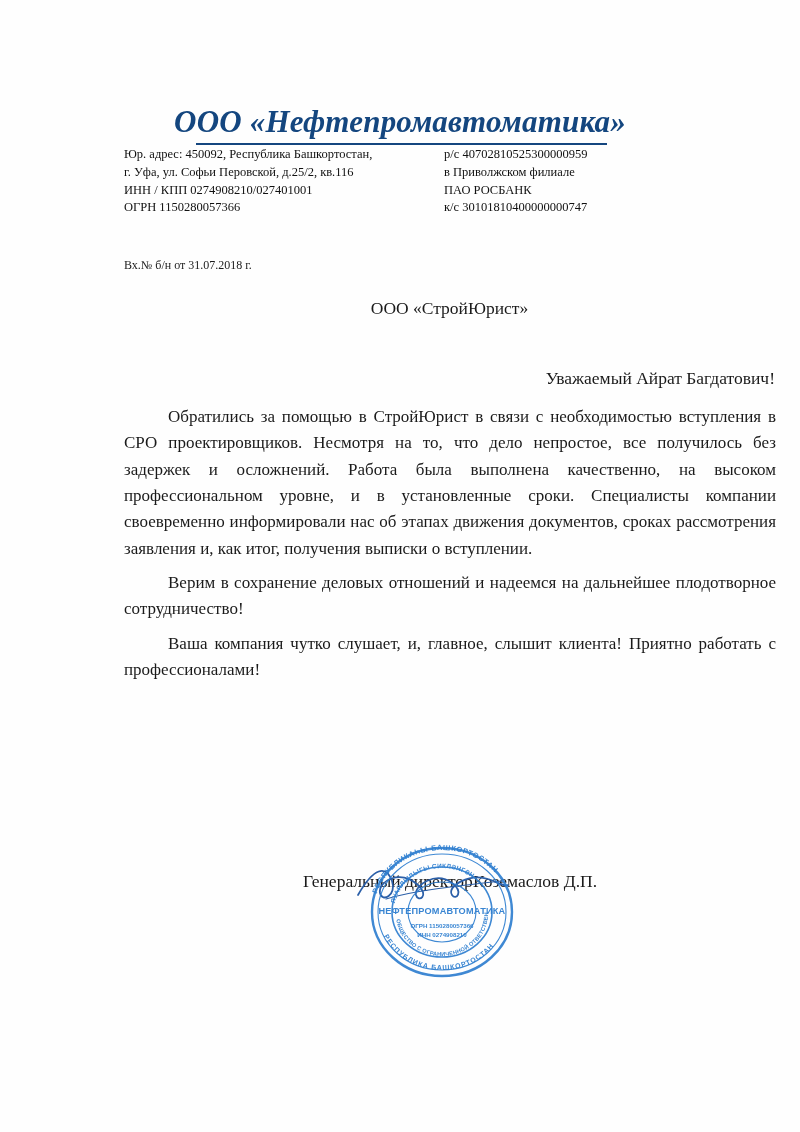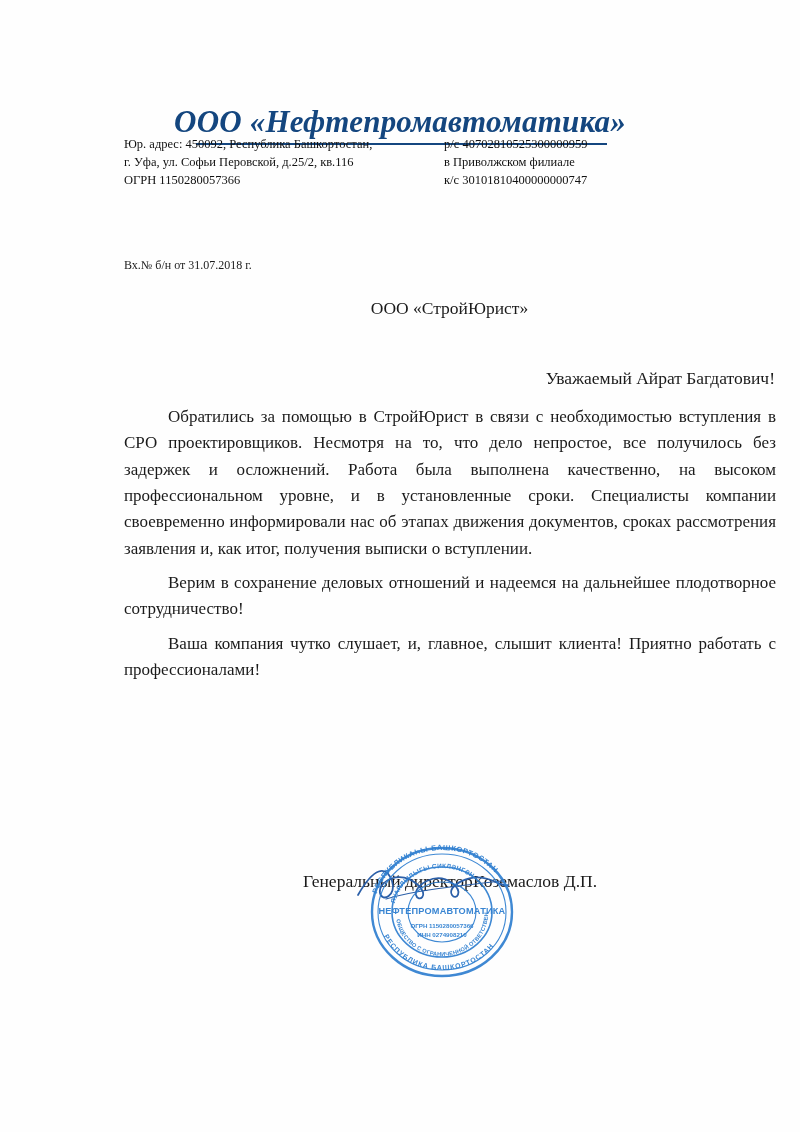--- a/index.html
+++ b/index.html
@@ -44,21 +44,21 @@
     top: 143px;
     left: 196px;
     width: 411px;
     height: 2px;
     background: #14467f;
   }
 
   
   .details {
     position: absolute;
-    top: 136px;
+    top: 146px;
     left: 124px;
     width: 560px;
     display: flex;
     justify-content: space-between;
     font-size: 12.5px;
     line-height: 1.42;
     color: #111;
   }
   .details .col-left { width: 315px; }
   .details .col-right { width: 240px; }
@@ -142,25 +142,27 @@
 
   <div class="letterhead">
     <div class="company-name">ООО «Нефтепромавтоматика»</div>
   </div>
   <div class="header-rule"></div>
 
   <div class="details">
     <div class="col-left">
       <div class="line">Юр. адрес: 450092, Республика Башкортостан,</div>
       <div class="line">г. Уфа, ул. Софьи Перовской, д.25/2, кв.116</div>
+      <div class="line">ИНН / КПП  0274908210/027401001</div>
       <div class="line">ОГРН 1150280057366</div>
     </div>
     <div class="col-right">
       <div class="line">р/с 40702810525300000959</div>
       <div class="line">в Приволжском филиале</div>
+      <div class="line">ПАО РОСБАНК</div>
       <div class="line">к/с 30101810400000000747</div>
     </div>
   </div>
 
   <div class="inbound">Вх.№ б/н от 31.07.2018 г.</div>
 
   <div class="addressee">ООО «СтройЮрист»</div>
 
   <div class="salutation">Уважаемый Айрат Багдатович!</div>
 

